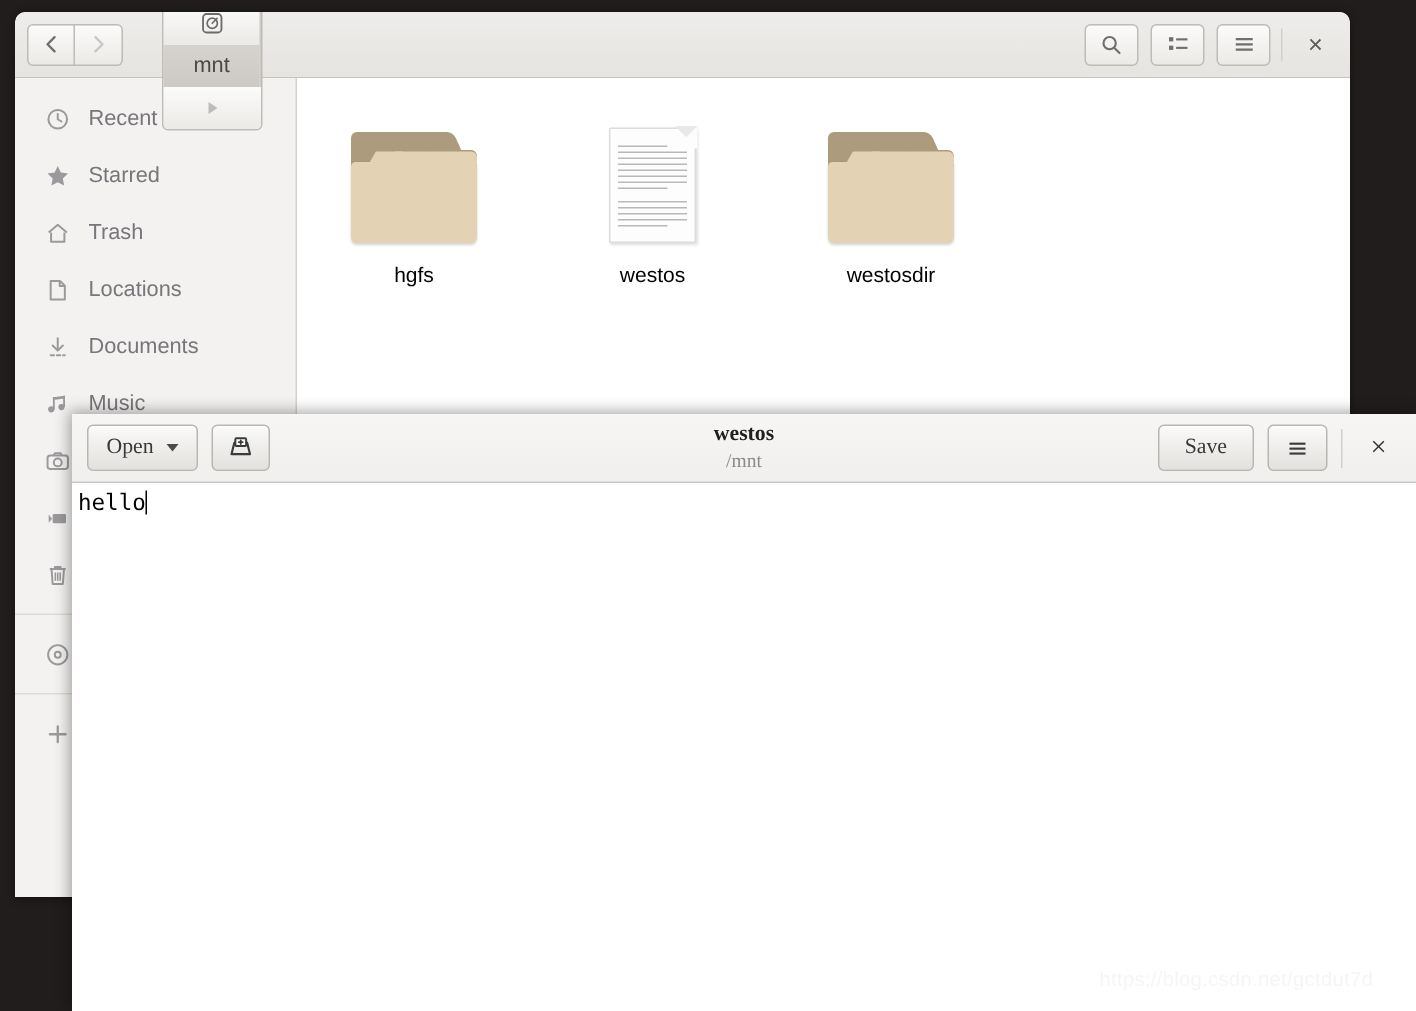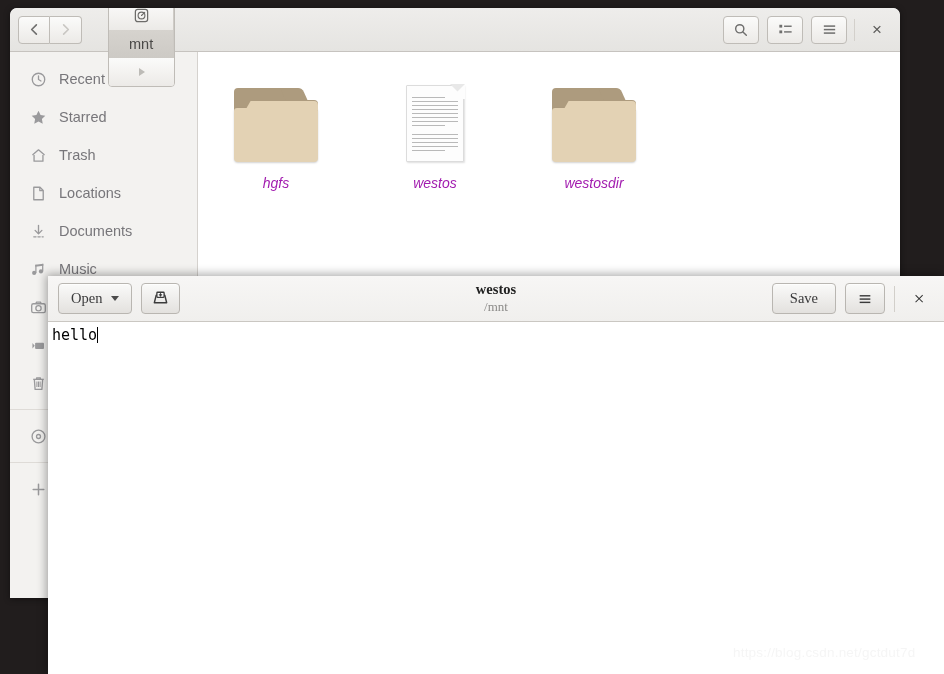--- a/index.html
+++ b/index.html
@@ -96,21 +96,21 @@
   }
   .side-sep { height: 1px; background: #dedbd7; margin: 7px 0; }
 
   .content { flex: 1; background: #ffffff; padding: 14px 0 0 0; }
   .icon-grid { display: flex; padding-left: 18px; }
   .item {
     width: 120px; display: flex; flex-direction: column;
     align-items: center; cursor: pointer; margin-right: 39px;
   }
   .item .glyph { height: 96px; display: flex; align-items: flex-end; justify-content: center; }
-  .item .label { margin-top: 13px; font-size: 14px; color: #a21caf; font-style: italic; }
+  .item .label { margin-top: 13px; font-size: 14px; color: #000000; }
 
   
   .folder { position: relative; width: 84px; height: 78px; }
   .folder .back {
     position: absolute; left: 0; top: 4px; width: 63px; height: 20px;
     background: #ad9b7e; border-radius: 4px 8px 0 0;
   }
   .folder .back:after {
     content:""; position:absolute; left:55px; top:0; width:22px; height:20px;
     background:#ad9b7e; border-radius: 0 4px 0 0;

